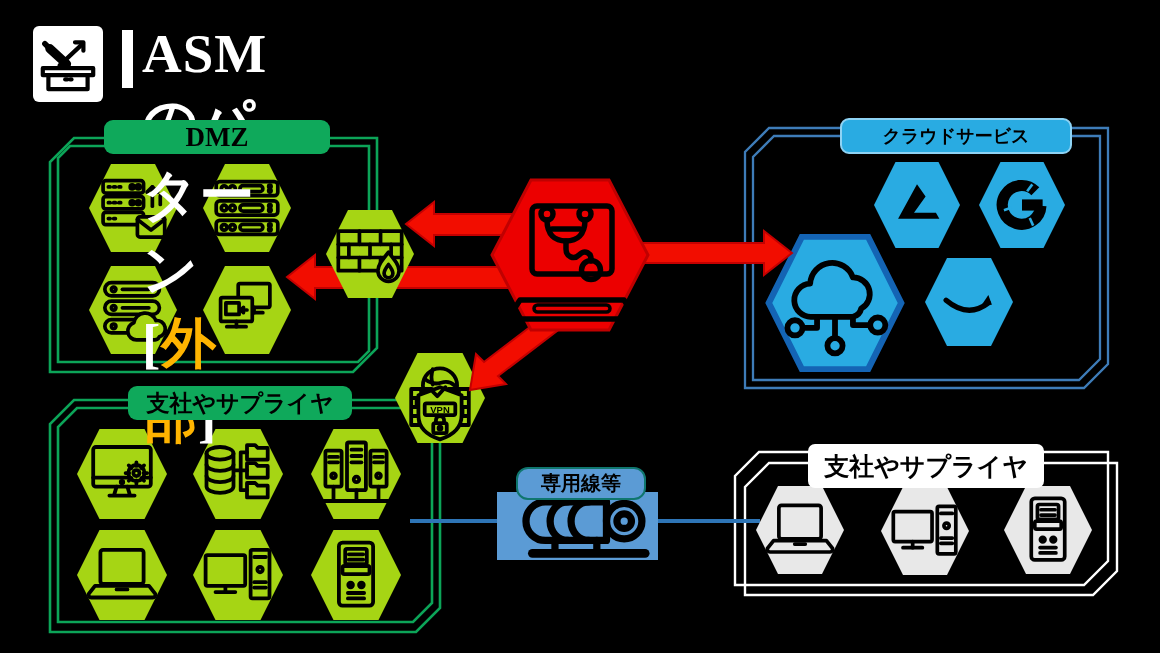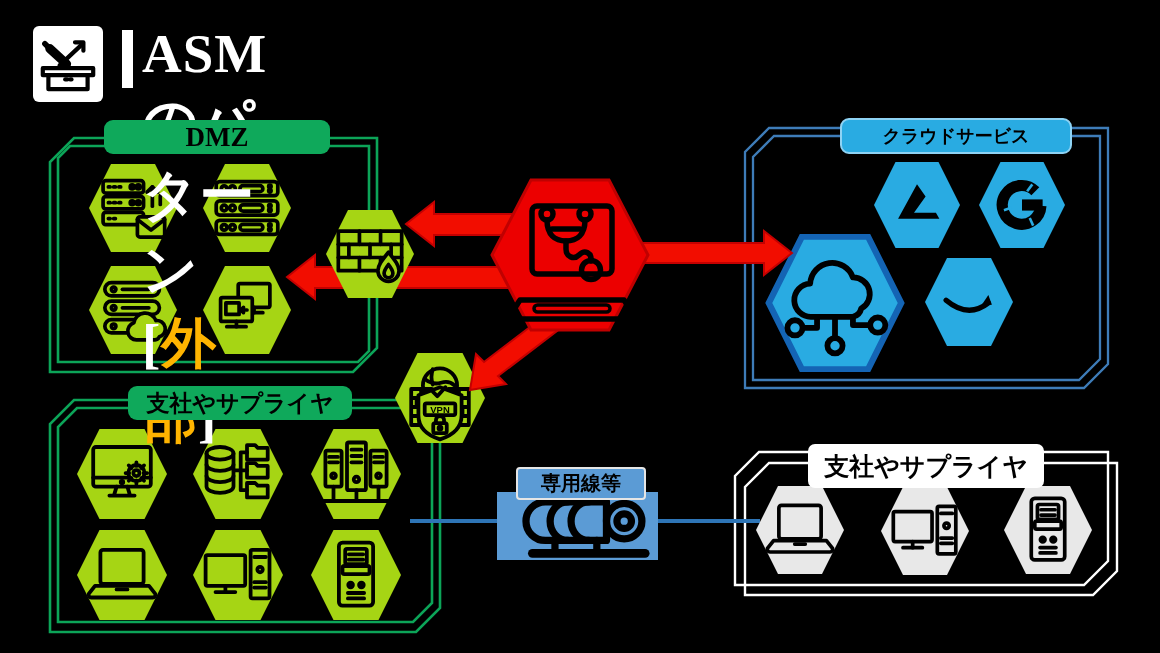--- a/index.html
+++ b/index.html
@@ -7,21 +7,21 @@
        font-family:"Liberation Serif","DejaVu Serif",serif;}
   .layer{position:absolute;left:0;top:0;pointer-events:none;}
   #base{z-index:1}
   #fx{z-index:5}
   .node{position:absolute;z-index:3;}
   .zlabel{position:absolute;z-index:4;display:flex;align-items:center;justify-content:center;
           font-weight:bold;color:#000000;border-radius:9px;white-space:nowrap;}
   .lab-green{background:#0FA95B;}
   .lab-blue{background:#29ABE2;border:2px solid #8ed3f4;}
   .lab-white{background:#fff;border-radius:7px;}
-  .lab-pipe{background:#5B9BD5;border:2px solid #e5e5e5;border-radius:4px;}
+  .lab-pipe{background:#5B9BD5;border:2px solid #0f766e;border-radius:12px;}
   #title{position:absolute;left:0;top:0;z-index:4;display:flex;align-items:flex-start;}
   #title-icon{position:absolute;left:33px;top:26px;width:70px;height:76px;background:#fff;border-radius:6px;}
   #title-bar{position:absolute;left:122px;top:30px;width:11px;height:58px;background:#fff;}
   #title-text{position:absolute;left:142px;top:22px;font-size:55px;font-weight:bold;color:#fff;letter-spacing:1px;}
   .hl{color:#FFB400;}
   .pipebox{position:absolute;z-index:3;background:#5B9BD5;}
   .hexart{fill:none;stroke:#000;stroke-width:4.2;stroke-linecap:round;stroke-linejoin:round;}
 </style>
 </head>
 <body>

